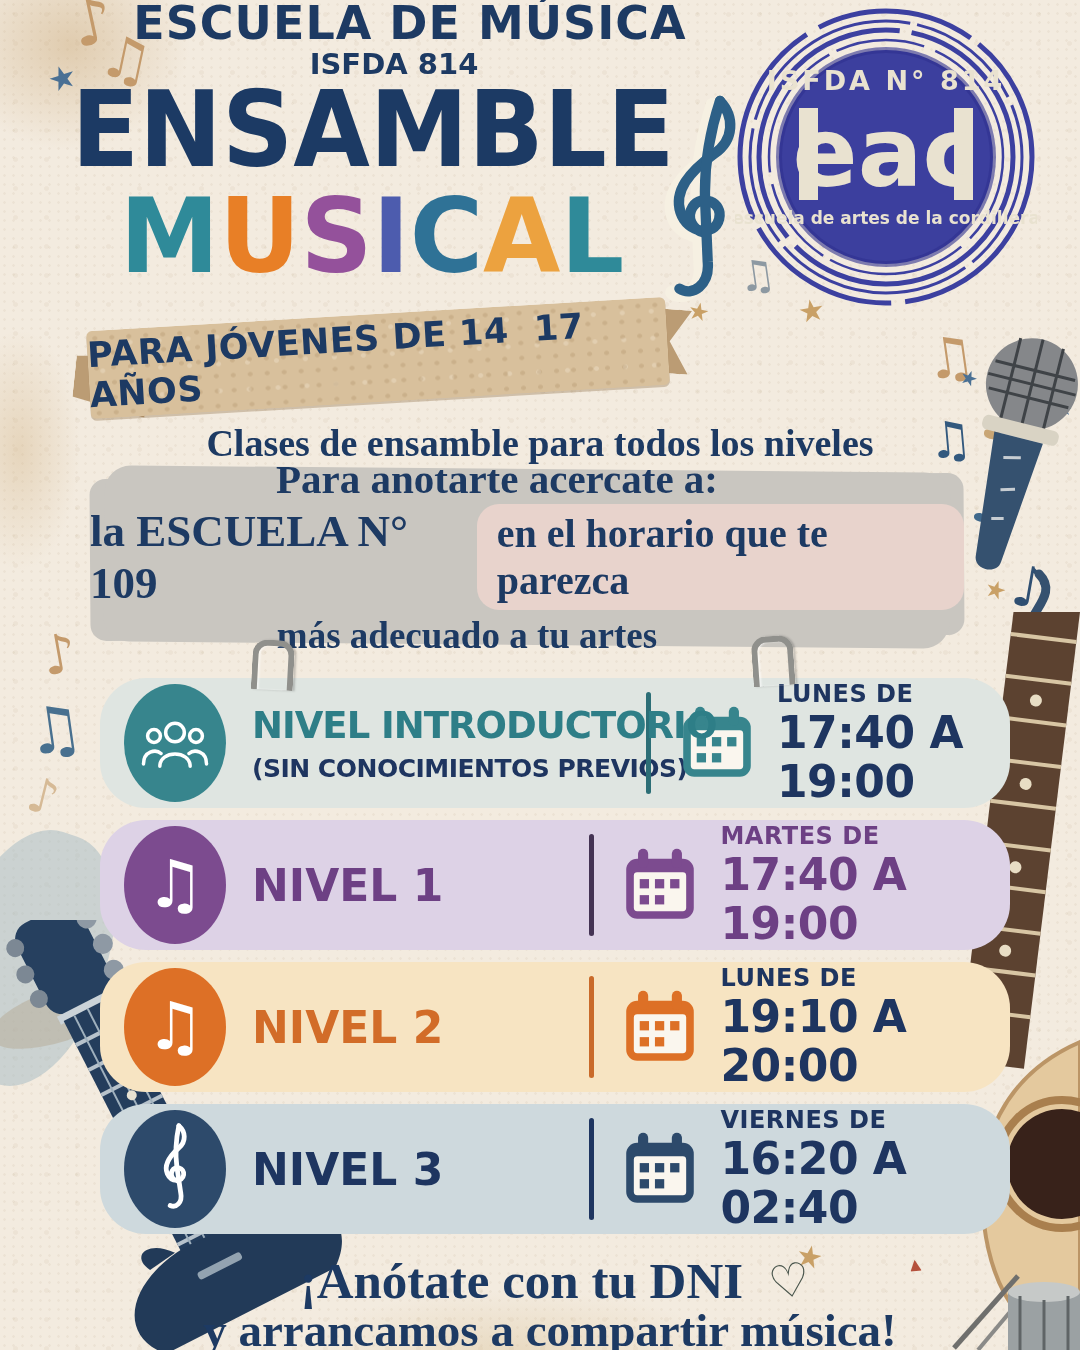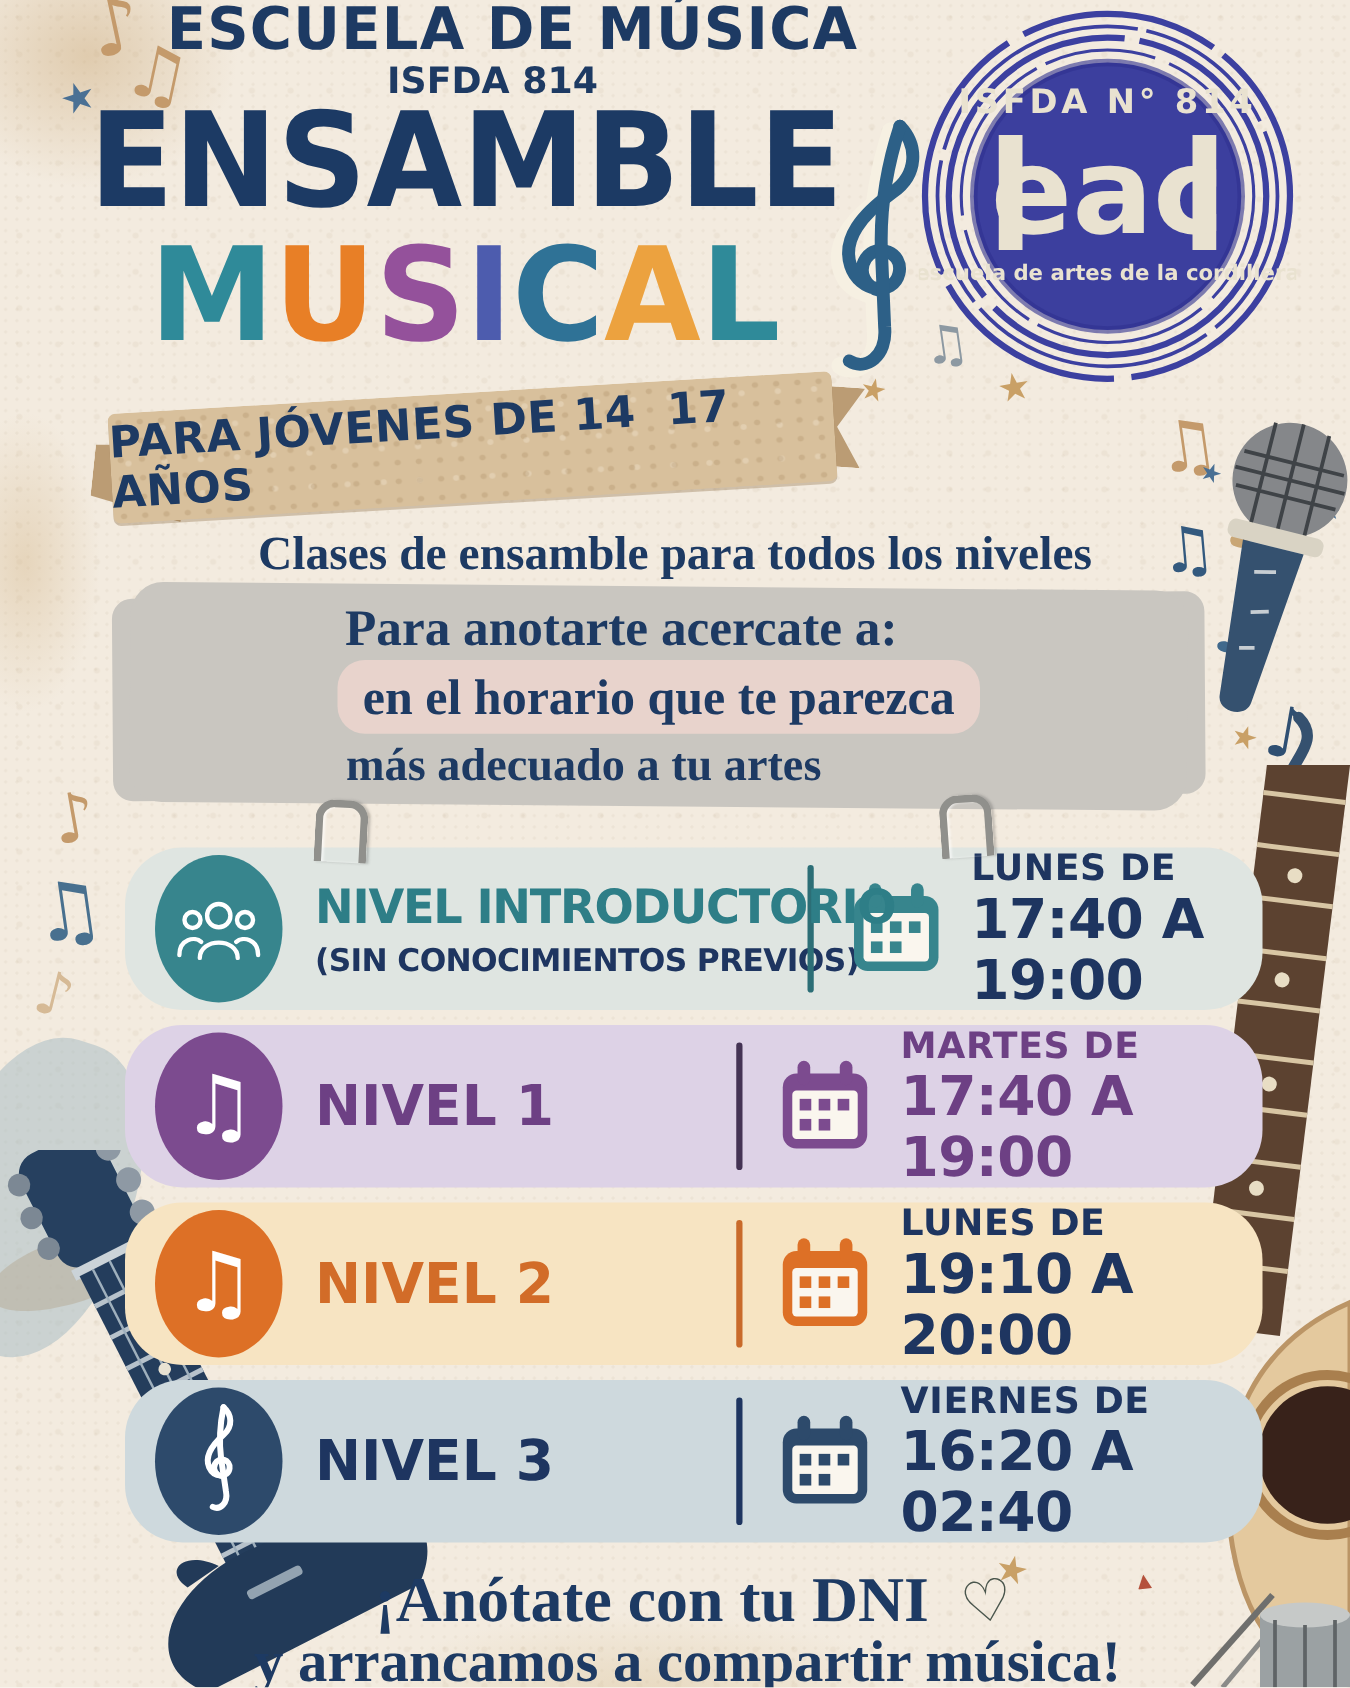--- a/index.html
+++ b/index.html
@@ -79,21 +79,21 @@
   .note-icon{font-size:66px;color:#fff;line-height:1;font-family:"DejaVu Sans",sans-serif;}
   .name-block{margin-left:26px;width:392px;display:flex;flex-direction:column;justify-content:center;}
   .level-name{font-weight:bold;font-size:44px;letter-spacing:0;white-space:nowrap;
     font-family:"DejaVu Sans",sans-serif;transform:scaleY(1.02);transform-origin:left center;}
   .level-name.compact{font-size:37px;letter-spacing:-1px;}
   .level-subtitle{font-weight:bold;font-size:25px;margin-top:7px;white-space:nowrap;
     font-family:"DejaVu Sans",sans-serif;letter-spacing:-0.5px;}
   .divider{flex:none;width:5px;height:102px;border-radius:3px;margin-left:2px;}
   .cal-wrap{flex:none;width:76px;height:76px;margin-left:28px;}
   .sched-block{margin-left:22px;display:flex;flex-direction:column;justify-content:center;}
-  .sched-day{font-weight:bold;font-size:29px;letter-spacing:.5px;font-family:"DejaVu Sans",sans-serif;}
+  .sched-day{font-weight:bold;font-size:24px;letter-spacing:.5px;font-family:"DejaVu Sans",sans-serif;}
   .sched-time{font-weight:bold;font-size:44px;letter-spacing:-0.5px;line-height:1.12;
     font-family:"DejaVu Sans",sans-serif;}
 
   .staple{position:absolute;width:30px;height:44px;border:6px solid #90908c;border-bottom:none;
     border-radius:15px 15px 0 0;z-index:3;
     box-shadow:inset 2px 0 2px rgba(255,255,255,.6), 2px 0 2px rgba(60,60,60,.25);}
 
   
   .footer1{position:absolute;left:200px;top:1252px;width:710px;z-index:2;
     display:flex;align-items:center;justify-content:center;gap:26px;
@@ -144,20 +144,21 @@
     </div>
   </div>
 
   <div class="tagline">Clases de ensamble para todos los niveles</div>
 
   <div class="signup">
     <div class="signup-bg"></div>
     <div class="signup-content">
       <div class="signup-line1">Para anotarte acercate a:</div>
       <div class="signup-line2">
+        <span class="signup-school">la ESCUELA N° 109</span>
         <span class="signup-highlight">en el horario que te parezca</span>
       </div>
       <div class="signup-line3">más adecuado a tu artes</div>
     </div>
   </div>
 
   <div class="staple" style="left:252px;top:640px;transform:rotate(3deg);"></div>
   <div class="staple" style="left:752px;top:636px;transform:rotate(-4deg);"></div>
 
   <div class="levels" id="levels">

